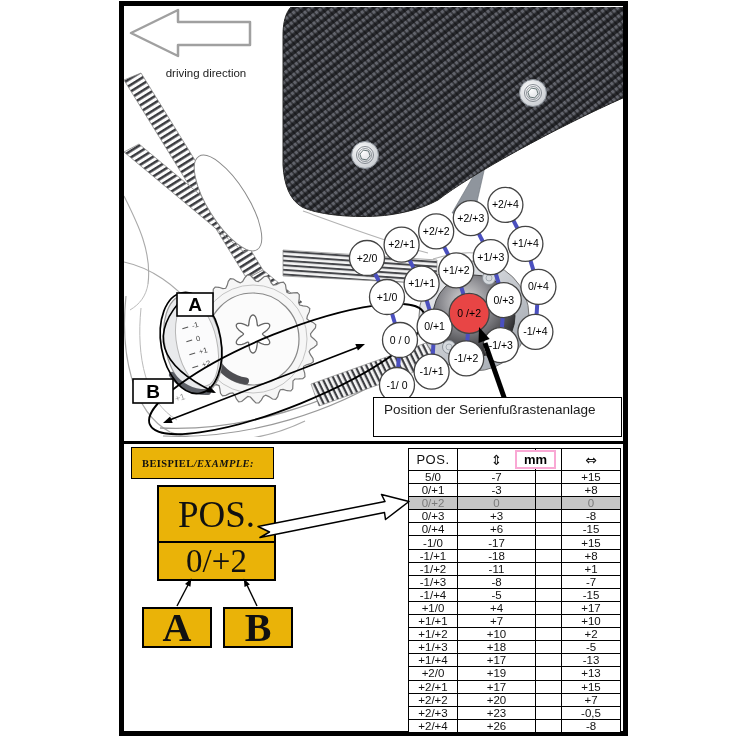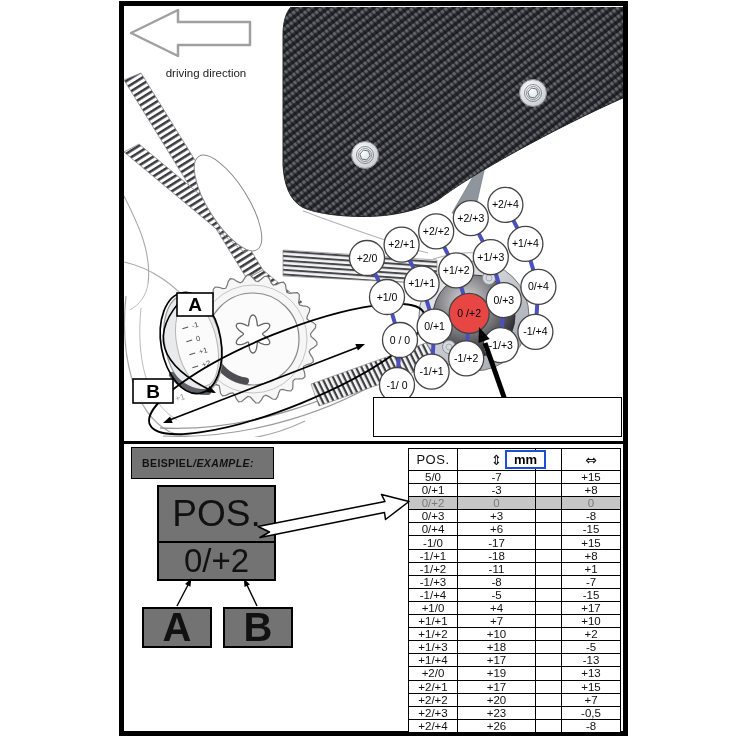--- a/index.html
+++ b/index.html
@@ -4,44 +4,44 @@
 <style>
   html,body{margin:0;padding:0;}
   body{width:739px;height:739px;position:relative;background:#fff;
        font-family:"Liberation Sans",sans-serif;overflow:hidden;}
   .layer{position:absolute;left:0;top:0;}
   #main-svg{z-index:1;}
   #overlay-svg{z-index:6;pointer-events:none;}
   .frame{position:absolute;left:119px;top:1px;width:509px;height:735px;
          border:5px solid #000;box-sizing:border-box;z-index:0;background:#fff;}
   .divider{position:absolute;left:124px;top:441px;width:499px;height:3px;background:#000;z-index:2;}
-  .box{position:absolute;border:2px solid #000;box-sizing:border-box;background:#737373;
-       display:flex;align-items:center;justify-content:center;z-index:3;color:#111;}
+  .box{position:absolute;border:2px solid #000;box-sizing:border-box;background:#eab308;
+       display:flex;align-items:center;justify-content:center;z-index:3;color:#111;font-family:Liberation Serif, serif;}
   #beispiel-box{left:131px;top:447px;width:143px;height:32px;border-width:1.5px;
        justify-content:flex-start;padding-left:10px;font-size:10.5px;font-weight:bold;letter-spacing:.4px;}
   #beispiel-box .it{font-style:italic;}
   #pos-box{left:157px;top:485px;width:119px;height:58px;font-size:37px;}
   #value-box{left:157px;top:541px;width:119px;height:40px;font-size:33px;}
   #a-box{left:142px;top:607px;width:70px;height:41px;font-size:40px;font-weight:bold;}
   #b-box{left:223px;top:607px;width:70px;height:41px;font-size:40px;font-weight:bold;}
   #annotation-box{position:absolute;left:373px;top:397px;width:249px;height:40px;box-sizing:border-box;
        border:1.5px solid #000;background:#fff;z-index:4;padding:4px 0 0 10px;
        font-size:13.5px;line-height:16px;color:#1a1a1a;}
   #annotation-box .en{font-style:italic;}
   #pos-table{position:absolute;left:408px;top:448px;z-index:2;background:#fff;color:#111;
        border:1.5px solid #000;display:grid;grid-template-columns:49px 78px 26px 58px;font-size:11.5px;}
   .tc{display:flex;align-items:center;justify-content:center;box-sizing:border-box;
       border-right:1px solid #000;}
   .tc.last{border-right:none;}
   .th{height:21px;font-size:13px;letter-spacing:.5px;}
   .td{height:13.1px;border-top:1px solid #000;}
   .arrow-glyph{font-family:"DejaVu Sans",sans-serif;font-size:14px;letter-spacing:0;}
   .hl{background:#c6c6c6;color:#7a7a7a;}
-  #mm-box{position:absolute;left:96px;top:1px;width:41px;height:19px;box-sizing:border-box;
-      border:2px solid #1d4ed8;background:#fff;display:flex;align-items:center;justify-content:center;
+  #mm-box{position:absolute;left:106px;top:1px;width:41px;height:19px;box-sizing:border-box;
+      border:2px solid #f9a8d4;background:#fff;display:flex;align-items:center;justify-content:center;
       font-weight:bold;font-size:13px;z-index:3;color:#000;}
   text{font-family:"Liberation Sans",sans-serif;}
 </style>
 </head>
 <body>
 
 <div class="frame"></div>
 <div class="divider"></div>
 
 <svg id="main-svg" class="layer" width="739" height="739" viewBox="0 0 739 739">
@@ -232,20 +232,21 @@
         <circle cx="535.4" cy="331.8" r="17.5" fill="#fff" stroke="#444" stroke-width="1.3"></circle>
         <text x="535.4" y="335.40000000000003" text-anchor="middle" font-size="10.5" fill="#000">-1/+4</text>
       </g>
 
     <line x1="505" y1="400" x2="485" y2="343" stroke="#000" stroke-width="5"></line>
     <polygon points="479,327 489.7,339.1 478.5,343.1" fill="#000"></polygon>
   </g>
 </svg>
 
 <div id="annotation-box">
+  <div>Position der Serienfußrastenanlage</div>
 </div>
 
 <div id="beispiel-box" class="box">
   <span>BEISPIEL</span>
     <span class="it"> / </span>
     <span class="it">EXAMPLE</span>
     <span class="it"> :</span>
 </div>
 <div id="pos-box" class="box">
   <span>POS.</span>

